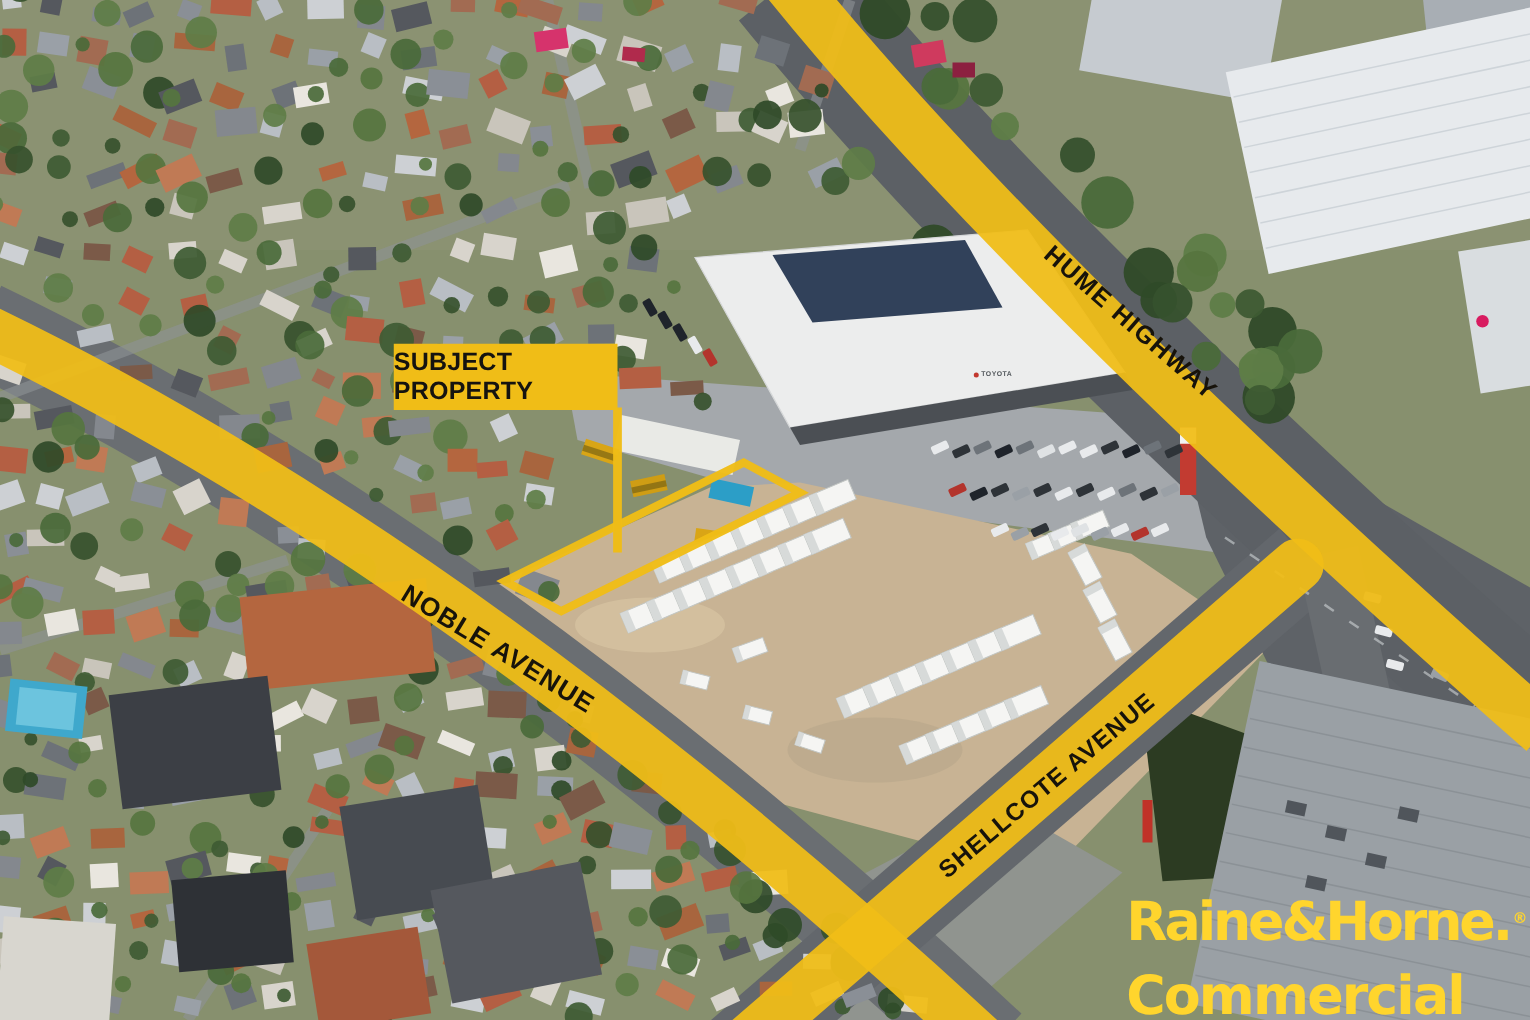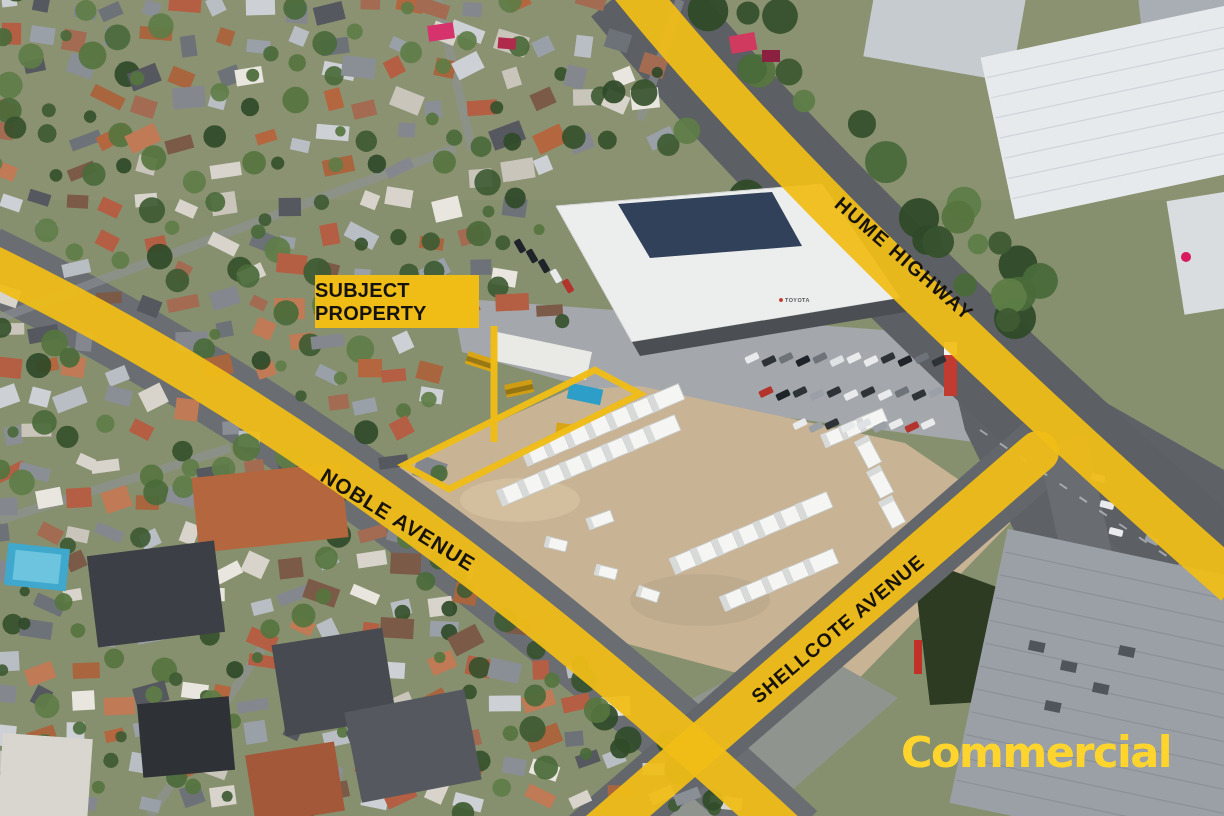--- a/index.html
+++ b/index.html
@@ -16,21 +16,21 @@
   .road-label{position:absolute;white-space:nowrap;color:var(--band-text,#17130b);
       font-weight:bold;transform-origin:center;z-index:5;}
   .road-label.hume{left:904px;top:259px;font-size:20px;letter-spacing:1.5px;
       transform:translate(-50%,-50%) rotate(41deg);}
   .road-label.noble{left:398px;top:520px;font-size:21px;letter-spacing:1px;
       transform:translate(-50%,-50%) rotate(31.5deg);}
   .road-label.shellcote{left:838px;top:629px;font-size:19.5px;letter-spacing:1px;
       transform:translate(-50%,-50%) rotate(-40deg);}
 
   
-  .subject-label{position:absolute;left:315px;top:275px;width:164px;height:53px;
+  .subject-label{position:absolute;left:315px;top:275px;width:179px;height:53px;
       background:var(--overlay-yellow,#F0BD17);color:#151310;display:flex;align-items:center;
       justify-content:center;font-weight:bold;font-size:20px;letter-spacing:.2px;z-index:6;}
 
   
   .toyota-sign{position:absolute;left:779px;top:297px;font-size:5.5px;font-weight:bold;
       color:#555a5e;z-index:4;letter-spacing:.4px;display:flex;align-items:center;gap:2px;}
   .toyota-sign .dot{width:4px;height:4px;border-radius:50%;background:#c2382e;display:inline-block;}
 
   
   .logo{position:absolute;left:901px;top:714px;z-index:7;color:var(--logo-yellow,#FFD52D);
@@ -923,15 +923,18 @@
   <div class="road-label shellcote">SHELLCOTE AVENUE</div>
 
   <div class="subject-label">SUBJECT PROPERTY</div>
 
   <div class="toyota-sign">
     <span class="dot"></span>
     <span>TOYOTA</span>
   </div>
 
   <div class="logo">
+    <div class="l1">
+      <span>Raine&amp;Horne.</span><span class="reg">®</span>
+    </div>
     <div class="l2">Commercial</div>
   </div>
 </div>
 
 </body></html>

